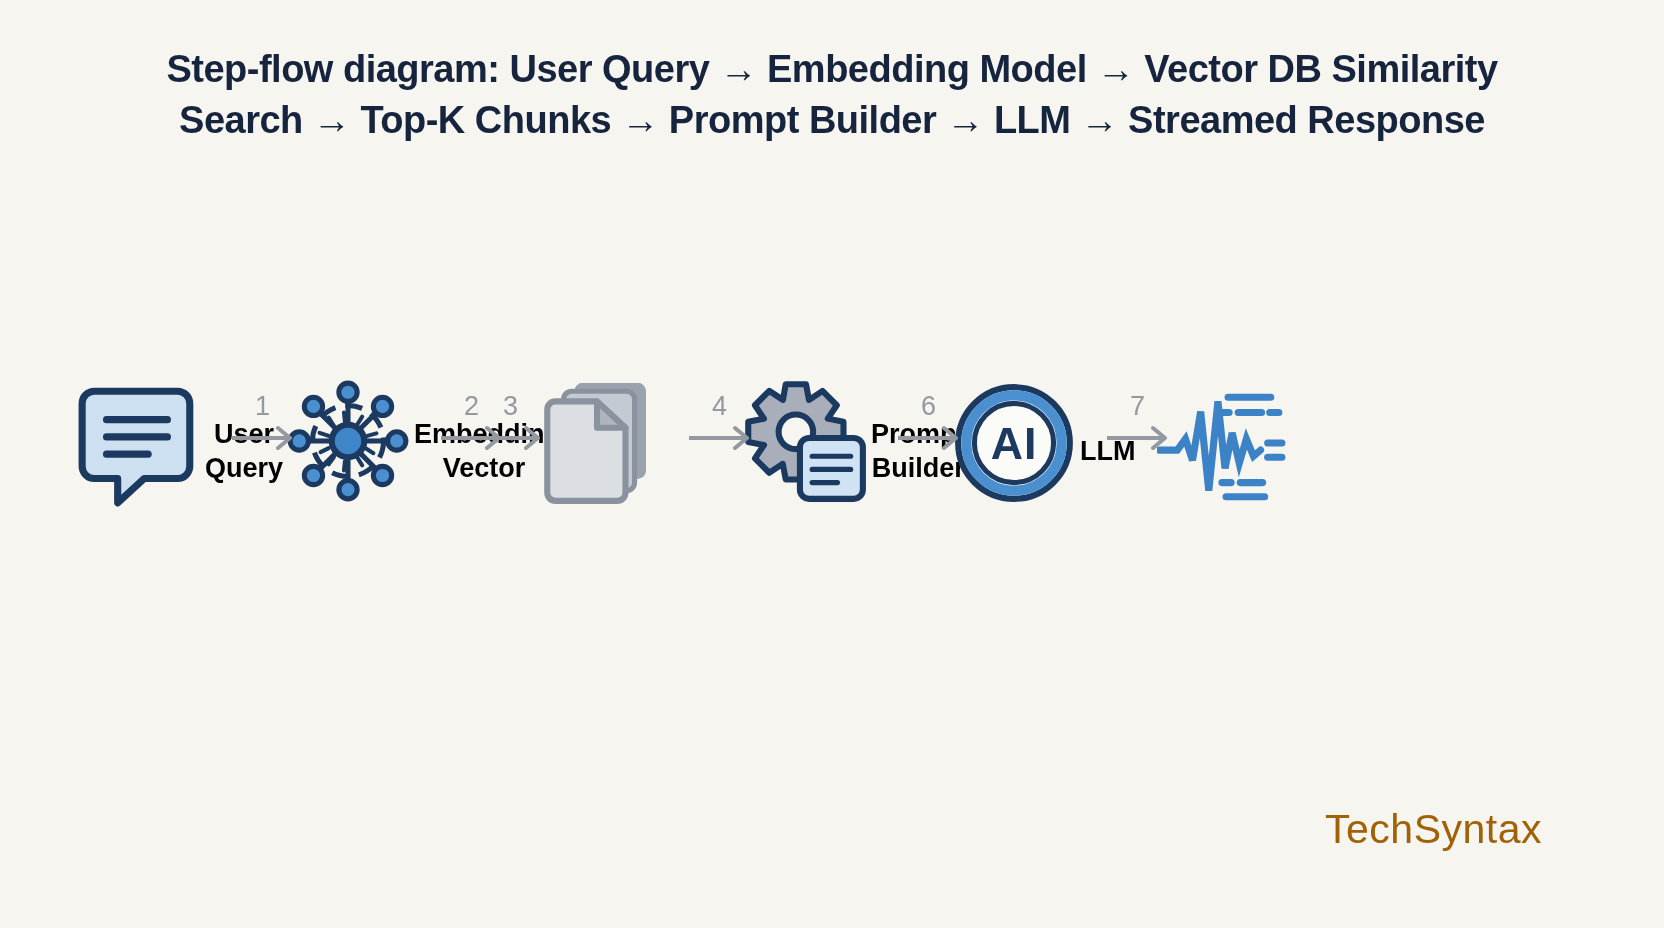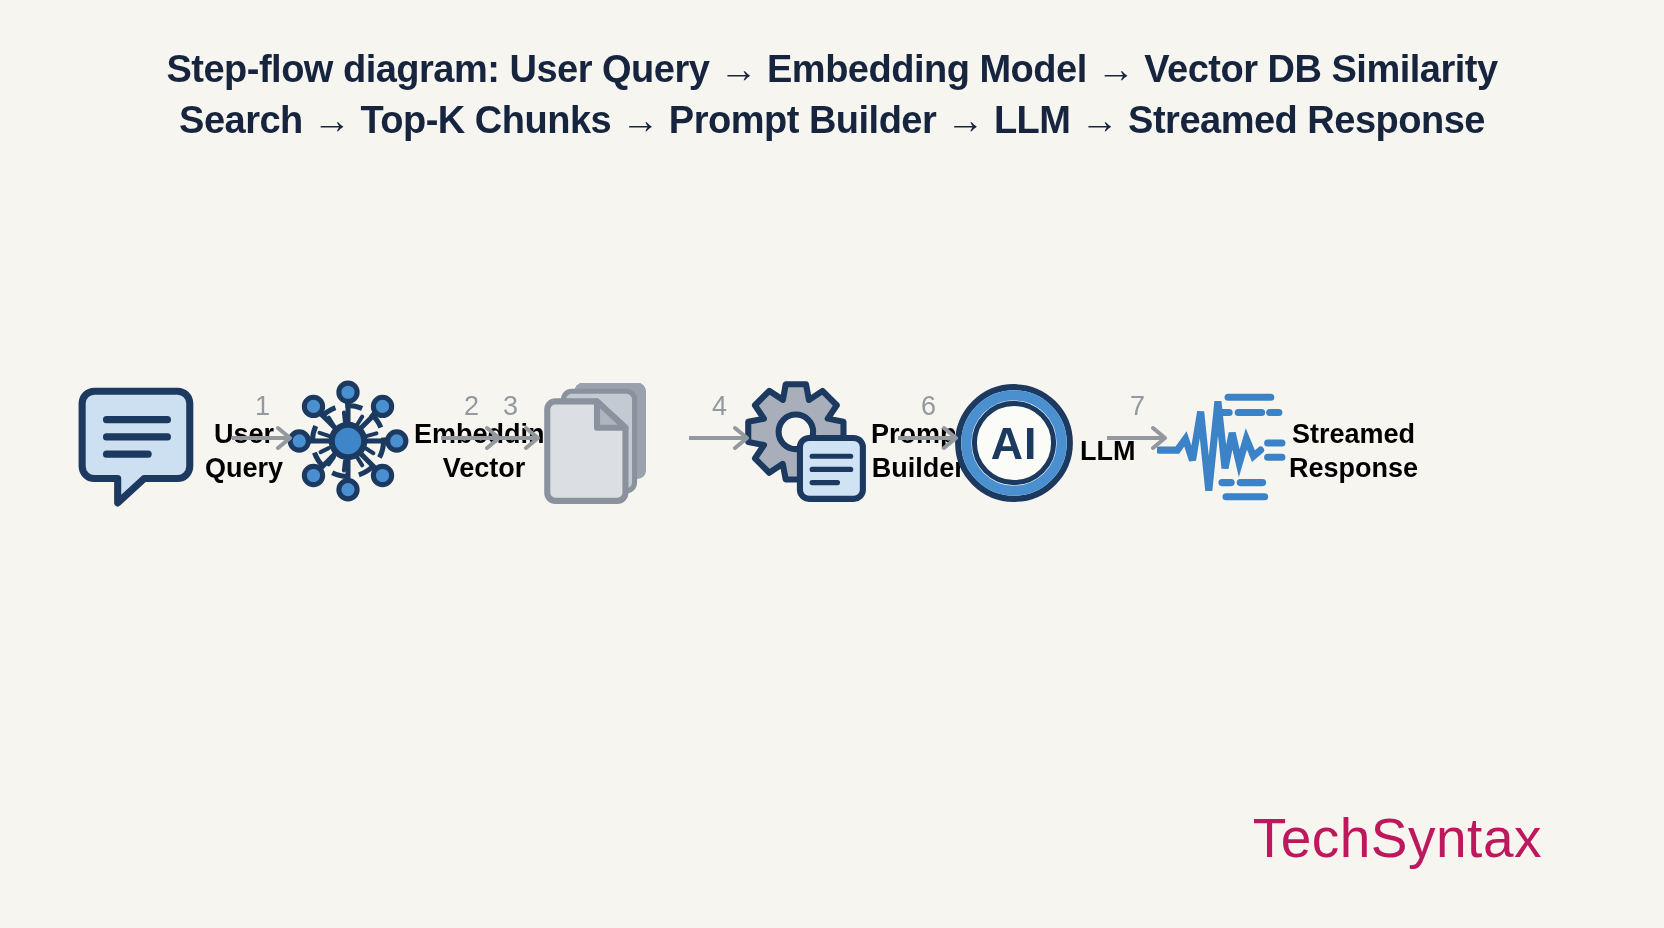--- a/index.html
+++ b/index.html
@@ -19,21 +19,21 @@
   .step-label{margin-top:16px;width:140px;text-align:center;
               font-size:27px;font-weight:700;line-height:1.28;color:#000000;}
 
   .arrow{width:39px;position:relative;height:132px;}
   .arrow-inner{position:absolute;left:50%;transform:translateX(-50%);top:16px;
                width:70px;display:flex;flex-direction:column;align-items:center;}
   .arrow-num{font-size:27px;line-height:1;color:#94999f;margin-bottom:4px;}
 
   
   .watermark{position:absolute;right:122px;top:806px;
-             font-size:55px;color:#be185d;letter-spacing:0.5px;}
+             font-size:41px;color:#a16207;letter-spacing:0.5px;}
 </style>
 </head>
 <body>
 
 <div class="canvas">
 
   <div class="title">Step-flow diagram: User Query → Embedding Model → Vector DB Similarity Search → Top-K Chunks → Prompt Builder → LLM → Streamed Response</div>
 
   <div class="flow">
 
@@ -207,20 +207,19 @@
             <line x1="80" y1="35" x2="103" y2="35"></line>
             <line x1="111" y1="35" x2="120" y2="35"></line>
             <line x1="109" y1="65" x2="123" y2="65"></line>
             <line x1="109" y1="79" x2="123" y2="79"></line>
             <line x1="64" y1="104" x2="73" y2="104"></line>
             <line x1="82" y1="104" x2="104" y2="104"></line>
             <line x1="68" y1="118" x2="106" y2="118"></line>
           </g>
         </svg>
       </div>
-      <div class="step-label">Streamed Response</div>
     </div>
 
   </div>
 
   <div class="watermark">TechSyntax</div>
 
 </div>
 
 </body></html>

